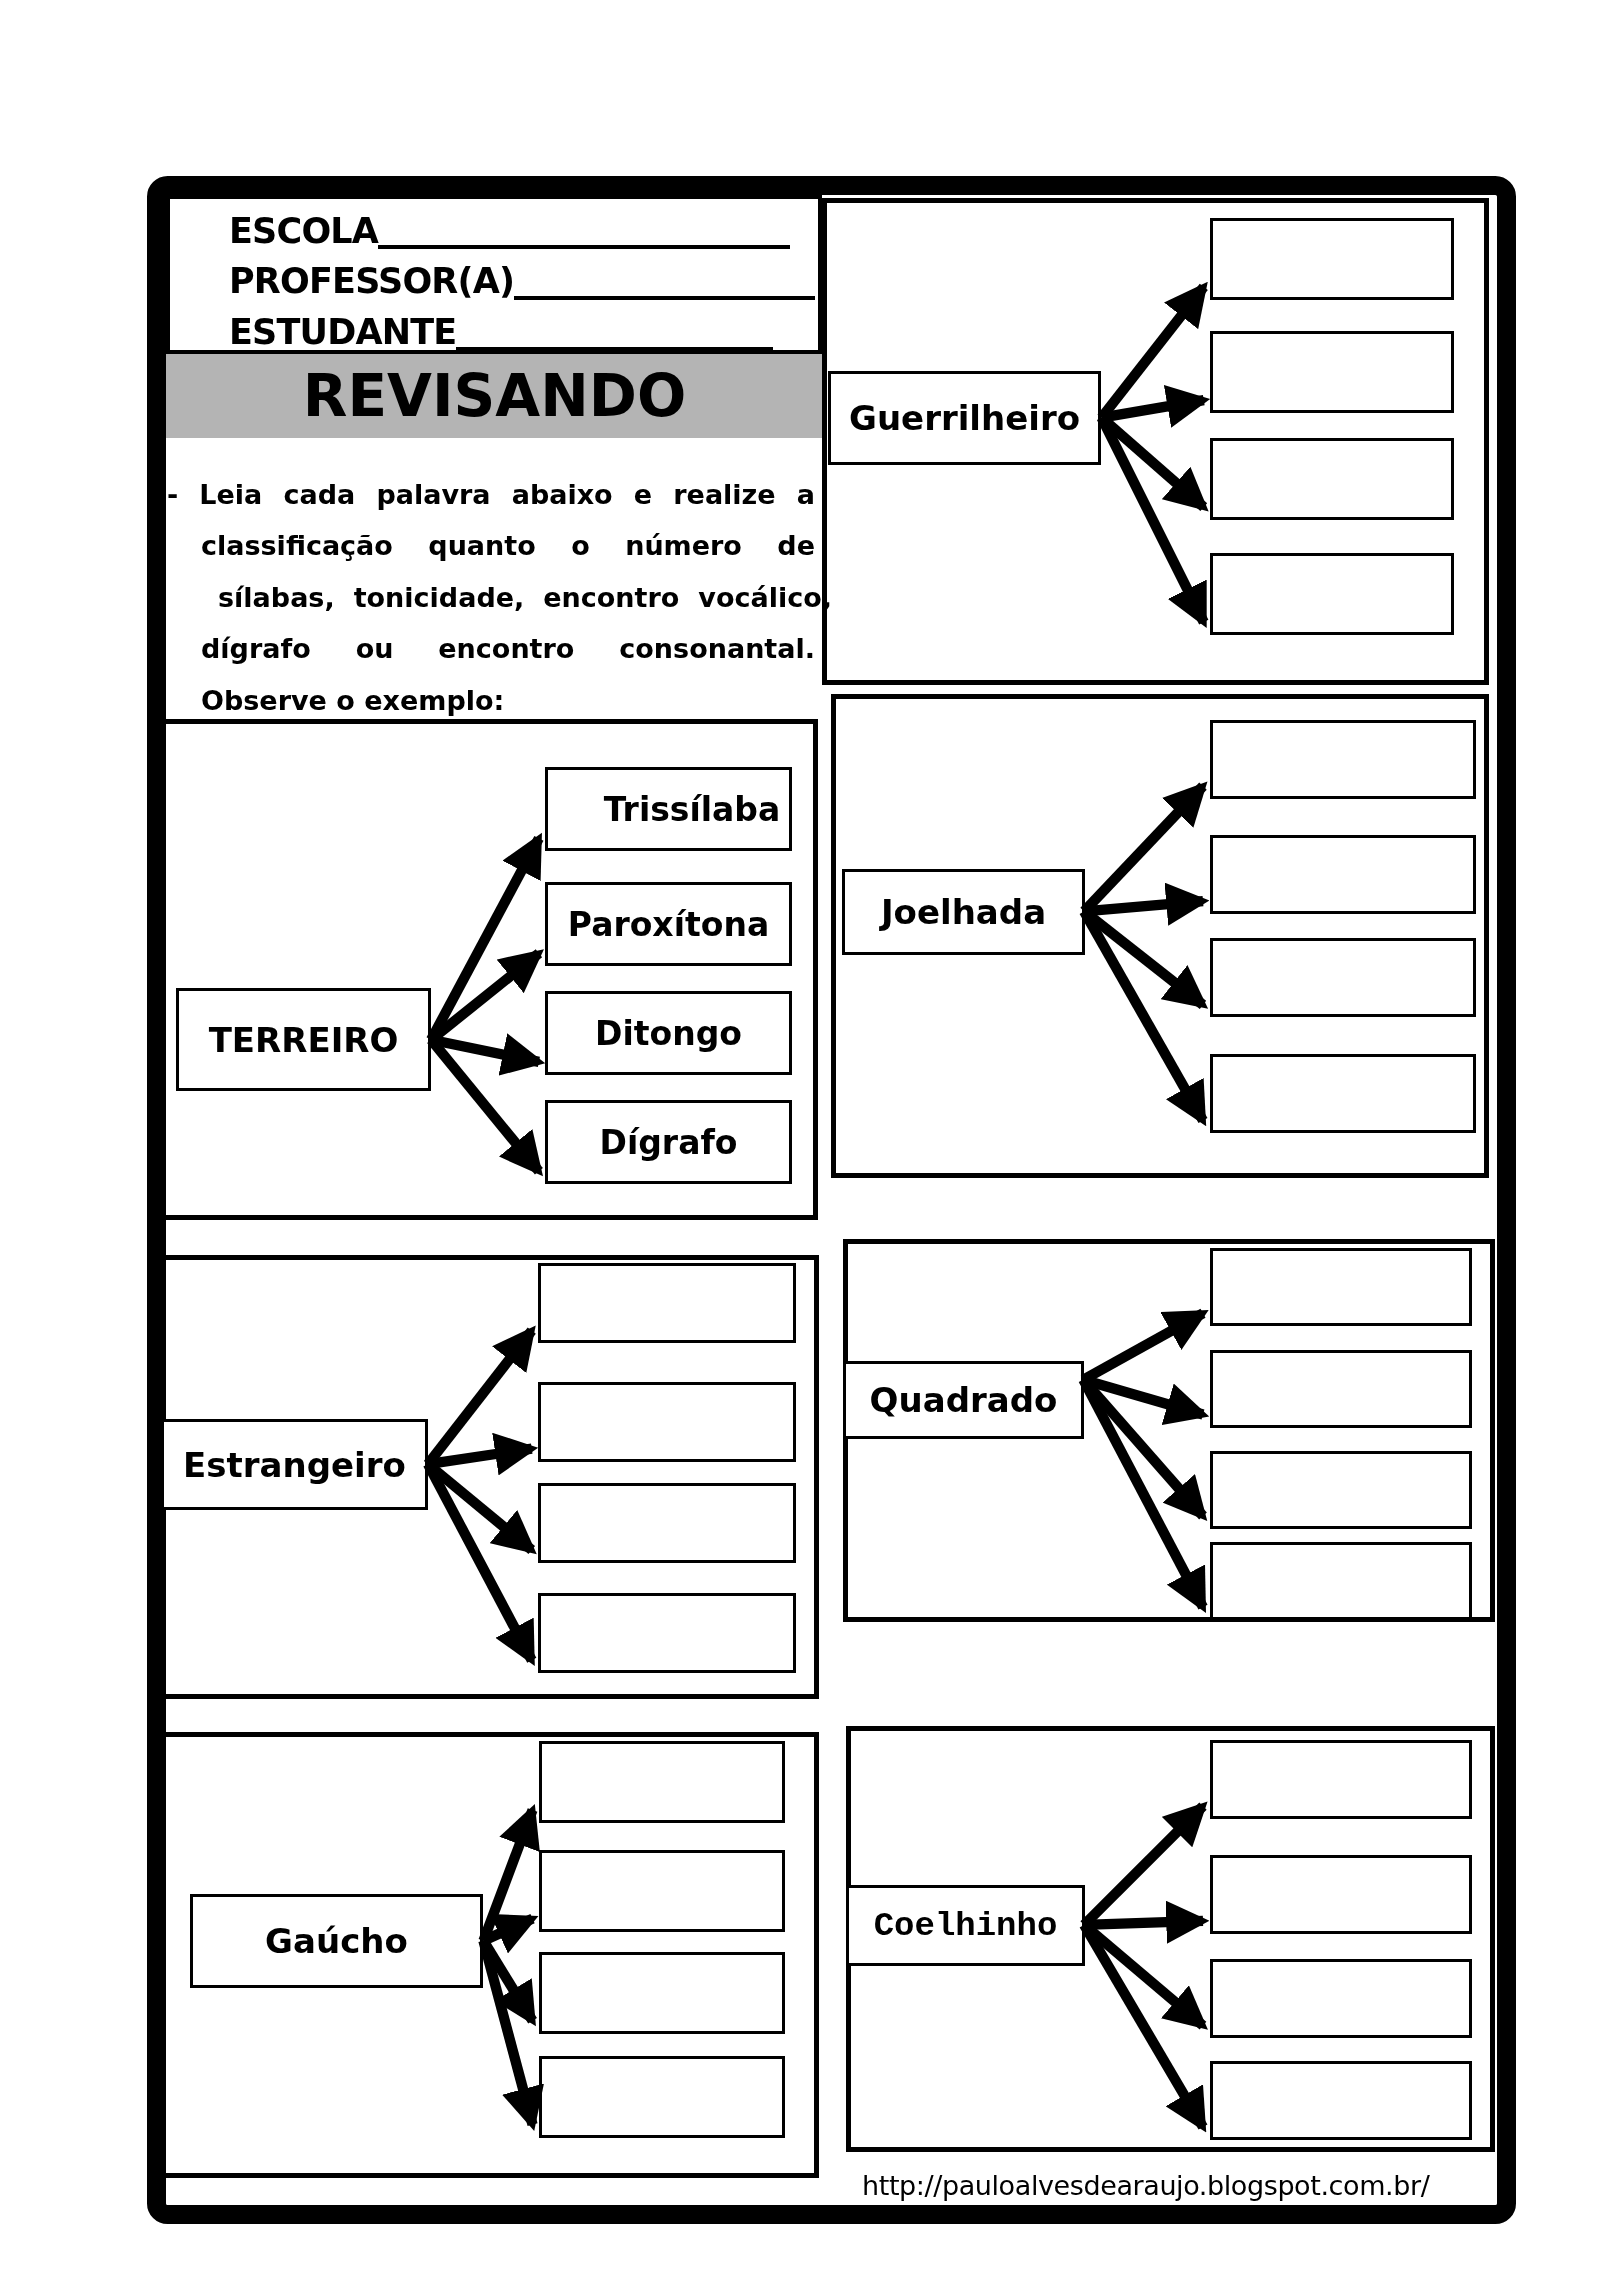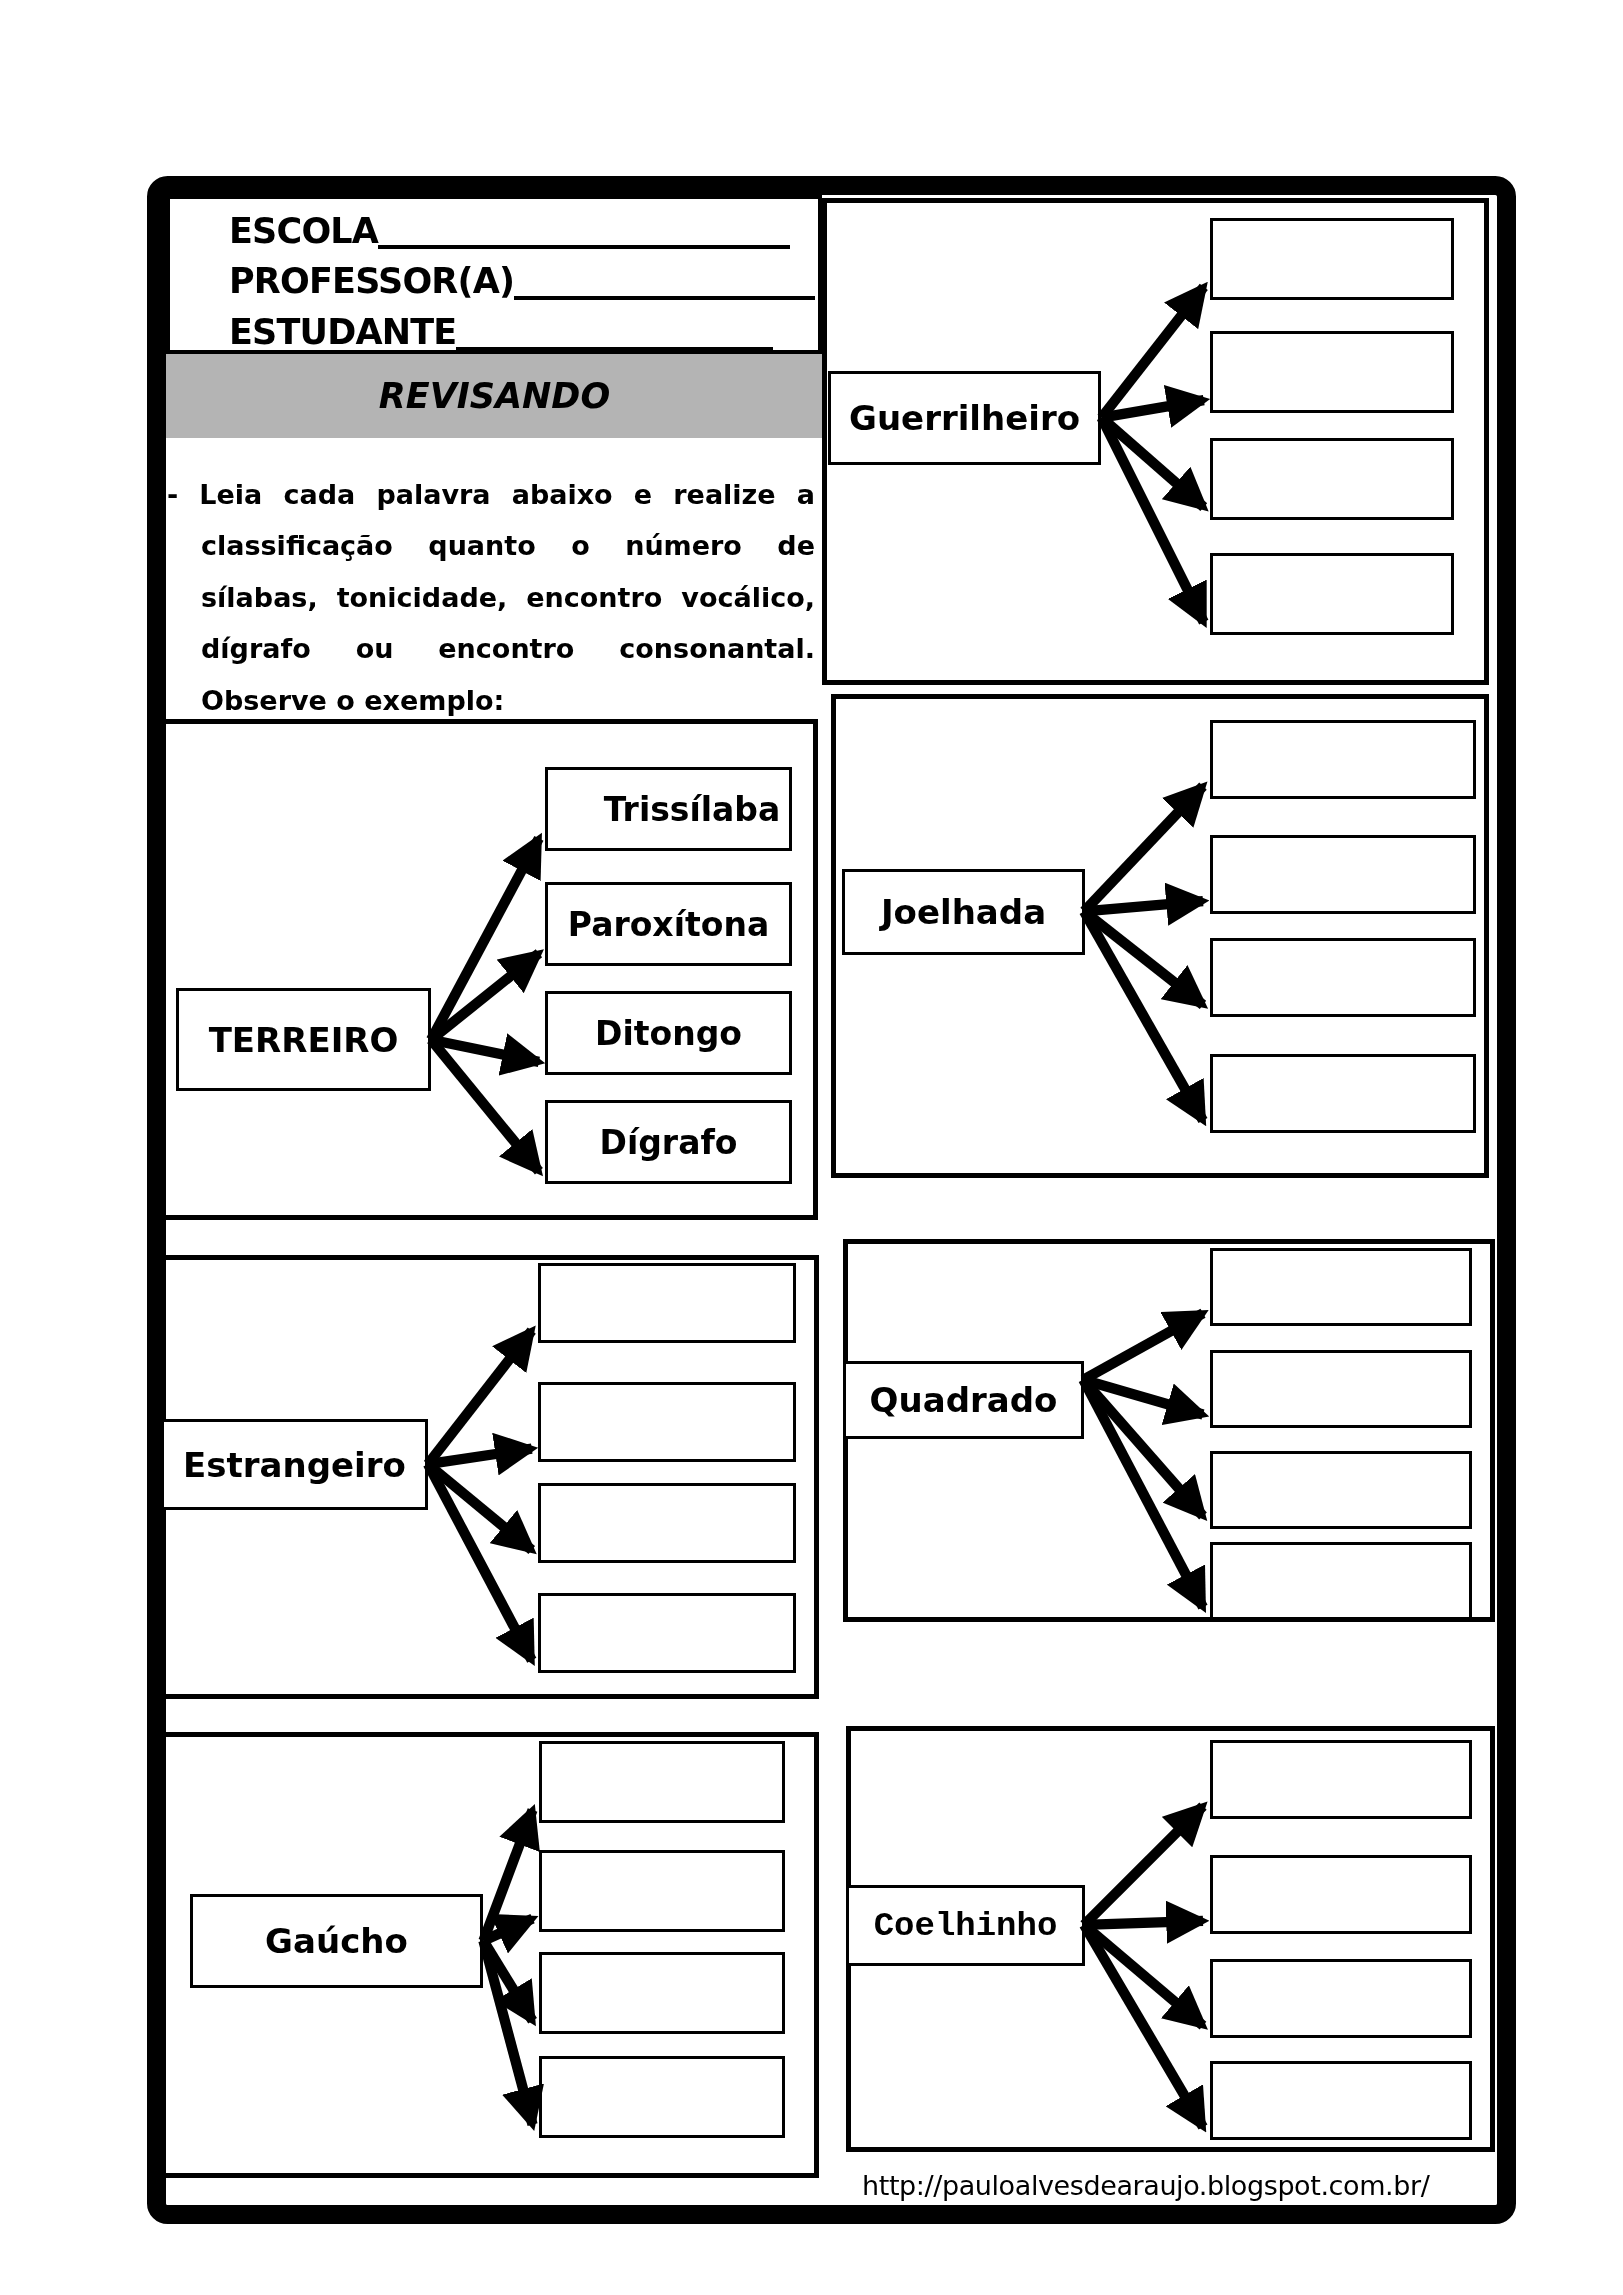--- a/index.html
+++ b/index.html
@@ -13,27 +13,27 @@
   .header-box{position:absolute;left:166px;top:195px;width:656px;height:159px;
               border:4px solid #000;box-sizing:border-box;}
   .hrow{position:absolute;left:59px;display:flex;align-items:flex-end;height:44px;}
   .hrow.r0{top:6.3px;} .hrow.r1{top:57px;} .hrow.r2{top:108px;}
   .hlabel{font-weight:700;font-size:35px;line-height:1.05;letter-spacing:-0.8px;white-space:nowrap;}
   .blank{display:inline-block;border-bottom:4px solid #000;height:36px;}
   .blank.b0{width:412px;} .blank.b1{width:301px;} .blank.b2{width:317px;}
 
   .banner{position:absolute;left:166px;top:354px;width:657px;height:84px;
           background:#b4b4b4;display:flex;align-items:center;justify-content:center;}
-  .banner span{font-size:35px;font-weight:700;font-style:italic;}
+  .banner span{font-size:58px;font-weight:700;}
 
   .instr-line{position:absolute;font-size:27px;font-weight:700;line-height:1.2;
               text-align:justify;text-align-last:justify;}
   .instr-line.l0{left:167px;top:479px;width:648px;}
   .instr-line.l1{left:201px;top:530px;width:614px;}
-  .instr-line.l2{left:201px;top:582px;width:614px;}
+  .instr-line.l2{left:218px;top:582px;width:614px;}
   .instr-line.l3{left:201px;top:633px;width:614px;}
   .instr-line.l4{left:201px;top:685px;width:614px;text-align:left;text-align-last:left;}
 
   .panel{position:absolute;border:5.5px solid #000;box-sizing:border-box;background:transparent;}
   .word-box{position:absolute;border:3.2px solid #000;box-sizing:border-box;background:#fff;
             display:flex;align-items:center;justify-content:center;}
   .word-box span{font-size:34px;font-weight:700;white-space:nowrap;}
   .answer-box{position:absolute;border:3.2px solid #000;box-sizing:border-box;background:#fff;
               display:flex;align-items:center;justify-content:center;}
   .answer-box span{font-size:33px;font-weight:700;white-space:nowrap;}

